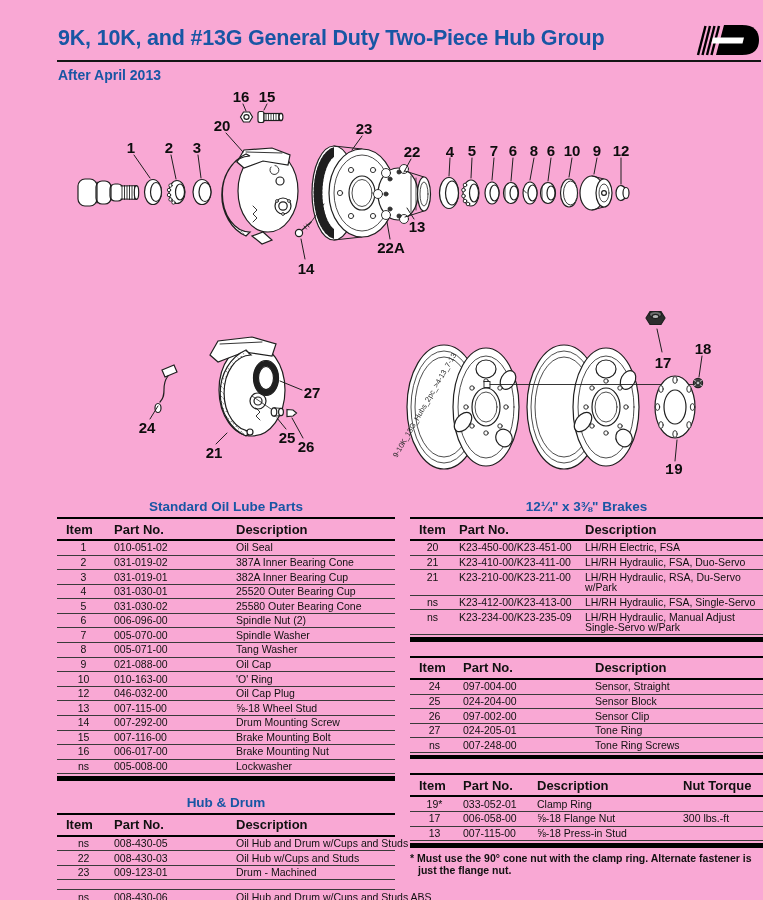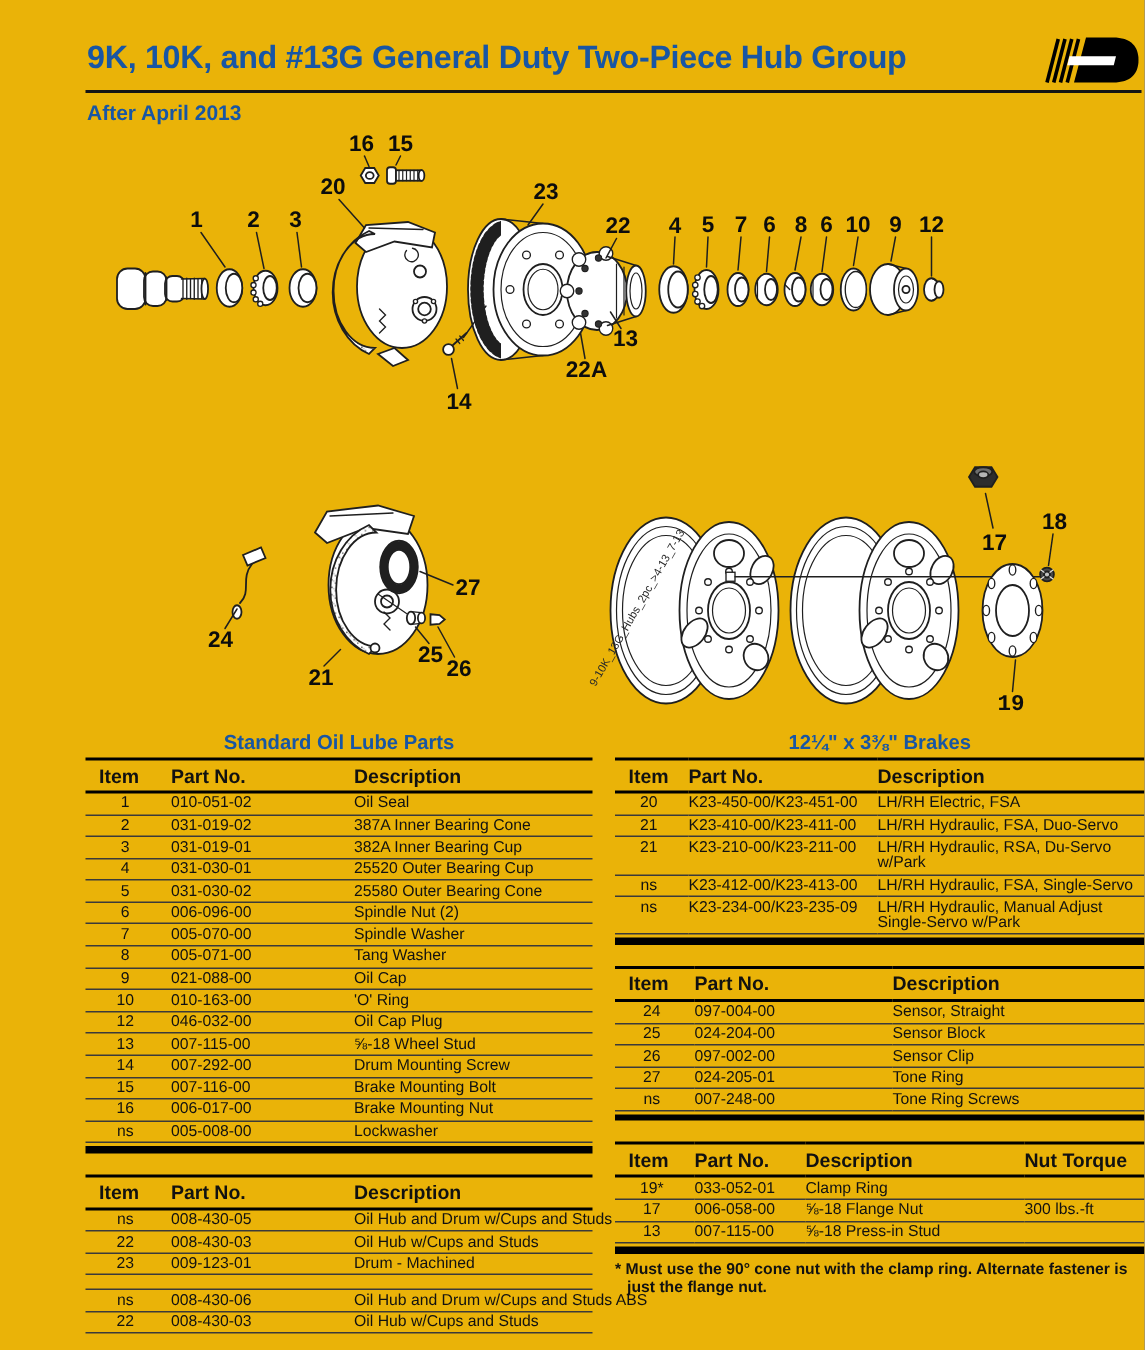--- a/index.html
+++ b/index.html
@@ -1,32 +1,32 @@
 <!DOCTYPE html>
 <html><head>
 <meta charset="utf-8">
 <style>
   html,body{margin:0;padding:0;background:#888;}
-  .page{position:relative;width:763px;height:900px;background:#eab308;overflow:hidden;
+  .page{position:relative;width:763px;height:900px;background:#f9a8d4;overflow:hidden;
         font-family:"Liberation Sans", sans-serif;color:#111;}
   
   .page-title{position:absolute;left:58px;top:26px;font-size:21.5px;font-weight:bold;color:#1856a4;letter-spacing:-0.2px;}
   .title-rule{position:absolute;left:57px;top:60px;width:704px;height:2px;background:#151515;}
   .subtitle{position:absolute;left:58px;top:67px;font-size:14px;font-weight:bold;color:#1856a4;}
   .logo{position:absolute;right:3px;top:21px;width:68px;height:40px;}
   
   .art-layer{position:absolute;inset:0;width:763px;height:900px;}
   .callout-layer{position:absolute;inset:0;}
   .co{position:absolute;transform:translate(-50%,-50%);font-weight:bold;font-size:15px;color:#0d0d0d;white-space:nowrap;}
   
   .tables{position:absolute;top:487px;left:57px;width:706px;display:flex;gap:15px;}
   .col-left{width:338px;flex:0 0 338px;}
   .col-right{width:353px;flex:0 0 353px;}
   .tbl{margin-bottom:14px;}
-  .tbl-title{font-size:13.5px;font-weight:bold;color:#1856a4;text-align:center;margin:0 0 3px 0;}
+  .tbl-title{font-size:13.5px;font-weight:bold;color:#1856a4;text-align:center;margin:12px 0 3px 0;}
   table.parts{width:100%;border-collapse:collapse;table-layout:fixed;font-size:10.5px;color:#111;}
   table.parts th{border-top:2.5px solid #000;border-bottom:2px solid #000;text-align:left;
                  padding:2.5px 4px 2.5px 0;font-size:13px;}
   table.parts th:first-child{padding-left:9px;}
   table.parts td{border-bottom:1.1px solid #3a3a3a;padding:1.4px 4px 1.4px 0;line-height:10.8px;
                  vertical-align:top;white-space:nowrap;}
   table.parts.wrap td{white-space:normal;}
   table.parts td.item{text-align:center;padding-left:0;}
   tr.spacer td{height:6px;}
   .tbl-end{height:4.5px;background:#000;margin-top:2px;}
@@ -520,20 +520,21 @@
               <tr>
                 <td class="item">ns</td>
                 <td class="">005-008-00</td>
                 <td class="">Lockwasher</td>
               </tr>
             </tbody>
           </table>
           <div class="tbl-end"></div>
         </div>
       <div class="tbl">
+          <div class="tbl-title">Hub &amp; Drum</div>
           <table class="parts">
             <thead>
               <tr>
                 <th style="width:44px">Item</th>
                 <th style="width:118px">Part No.</th>
                 <th>Description</th>
               </tr>
             </thead>
             <tbody>
               <tr>

